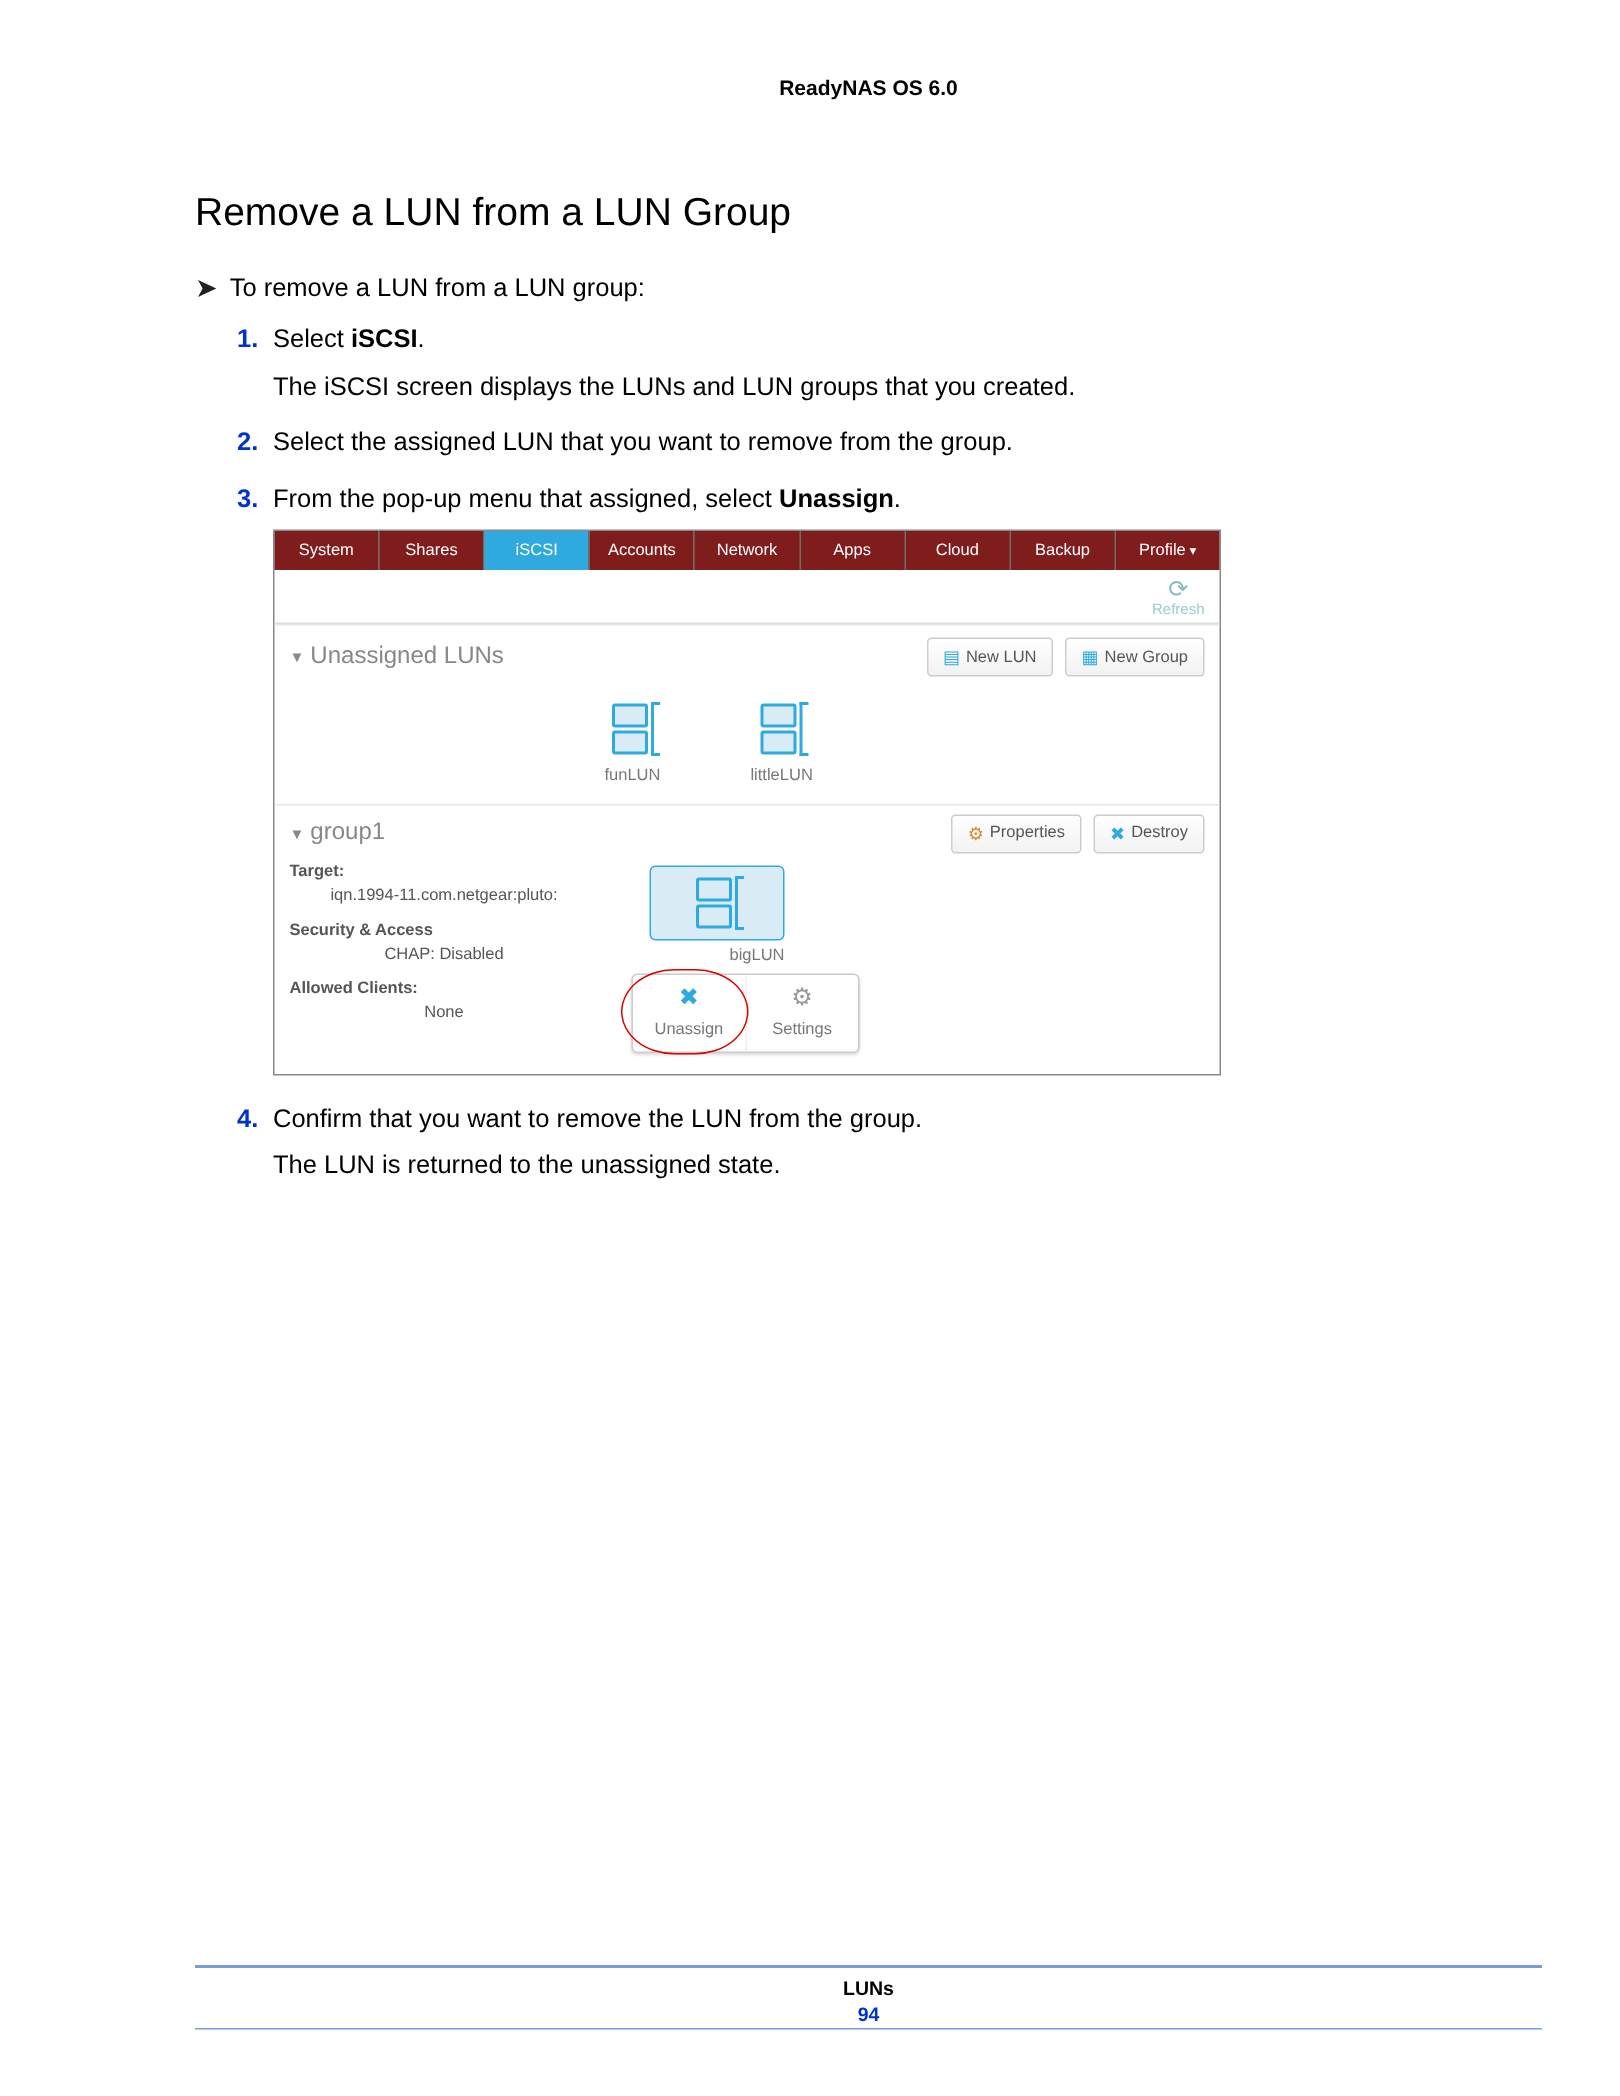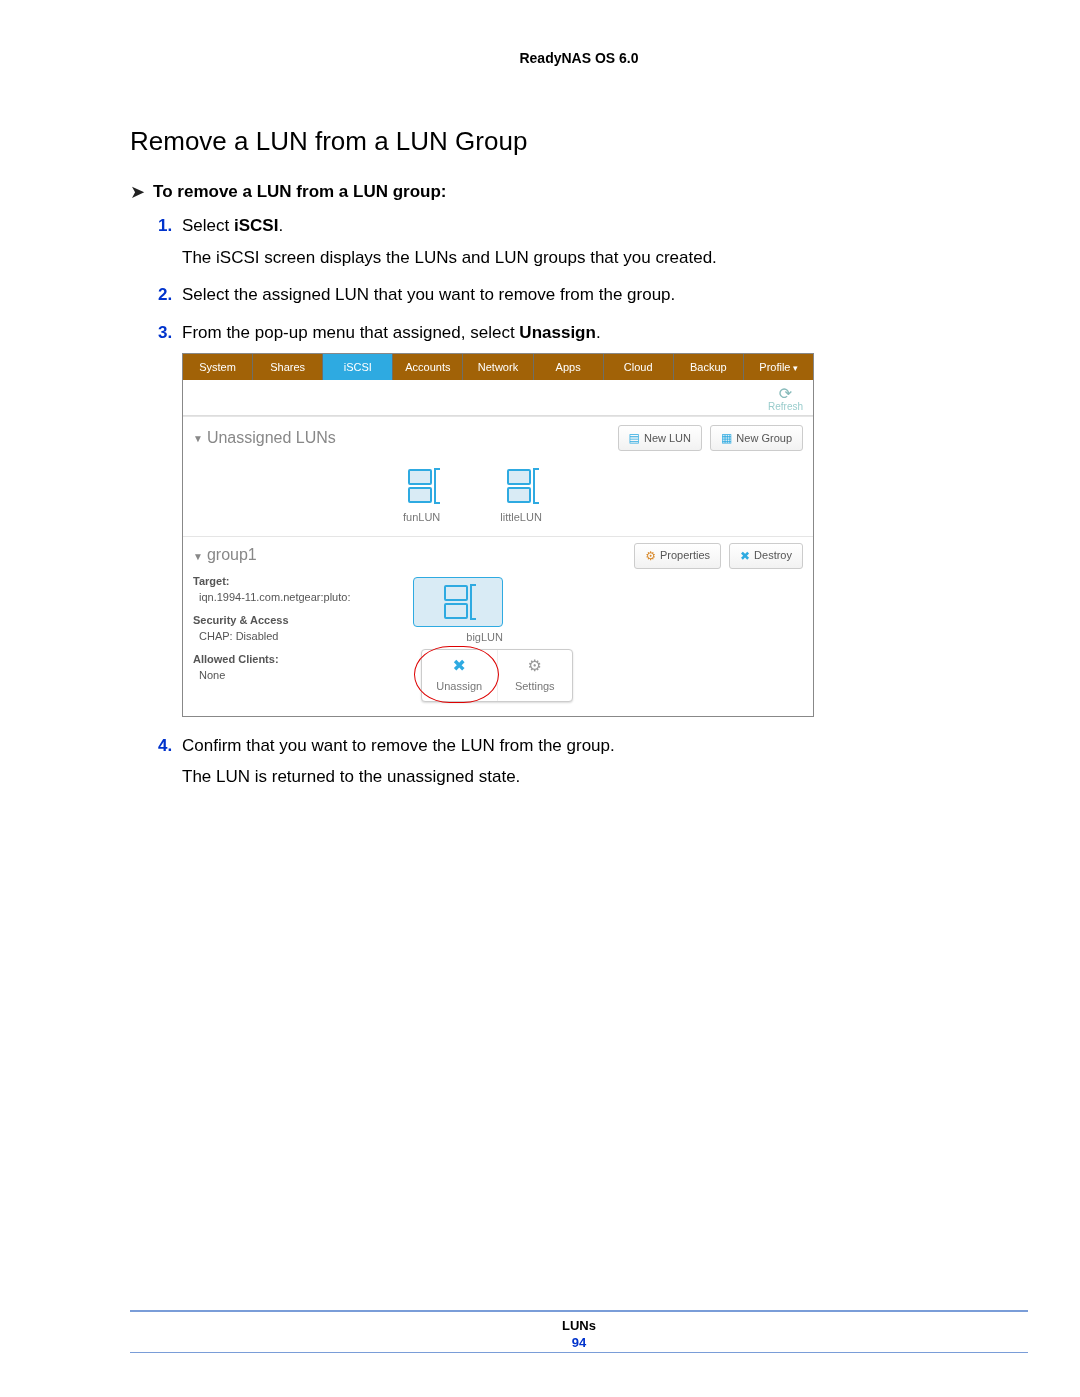--- a/index.html
+++ b/index.html
@@ -31,21 +31,21 @@
     display: flex;
     align-items: center;
     gap: 8px;
     margin-bottom: 10px;
   }
   .triangle {
     color: #222;
     font-size: 18px;
   }
   .proc-text {
-    font-weight: bold;
+    font-weight: normal;
     font-size: 17px;
   }
   ol.steps {
     list-style: none;
     padding-left: 28px;
     margin: 0;
   }
   ol.steps > li {
     font-size: 17px;
     line-height: 1.5;
@@ -75,21 +75,21 @@
     margin: 8px 0 16px 0;
     font-size: 12px;
     background: #fff;
   }
   .nav {
     display: flex;
     height: 26px;
   }
   .nav .tab {
     flex: 1;
-    background: #a16207;
+    background: #7f1d1d;
     color: #fff;
     font-size: 11px;
     text-align: center;
     line-height: 26px;
     border-right: 1px solid #6e6e66;
   }
   .nav .tab:last-child { border-right: none; }
   .nav .tab.active { background: #2eaae1; }
   .nav .tab.profile::after {
     content: " ▾";
@@ -205,32 +205,33 @@
     color: #888;
     font-size: 16px;
     margin-bottom: 4px;
   }
   .ginfo .gname .caret {
     color: #888;
     font-size: 10px;
     margin-right: 4px;
   }
   .ginfo .lbl { font-weight: bold; display:block; margin-top:6px; }
-  .ginfo .val { display:block; padding-left:6px; }
+  .ginfo .val { display:block; padding-left:6px;text-align:center; }
 
   .gmain {
     flex: 1;
     padding: 6px 10px;
   }
   .gmain .btns {
     display: flex;
     justify-content: flex-end;
     margin-bottom: 8px;
   }
   .gmain .lunsel {
+    margin-left: 20px;
     width: 90px;
   }
   .gmain .lunsel .disks {
     border: 1px solid #2eaae1;
     background: #d9ebf5;
     border-radius: 4px;
     padding: 6px;
   }
   .popup {
     display: flex;

